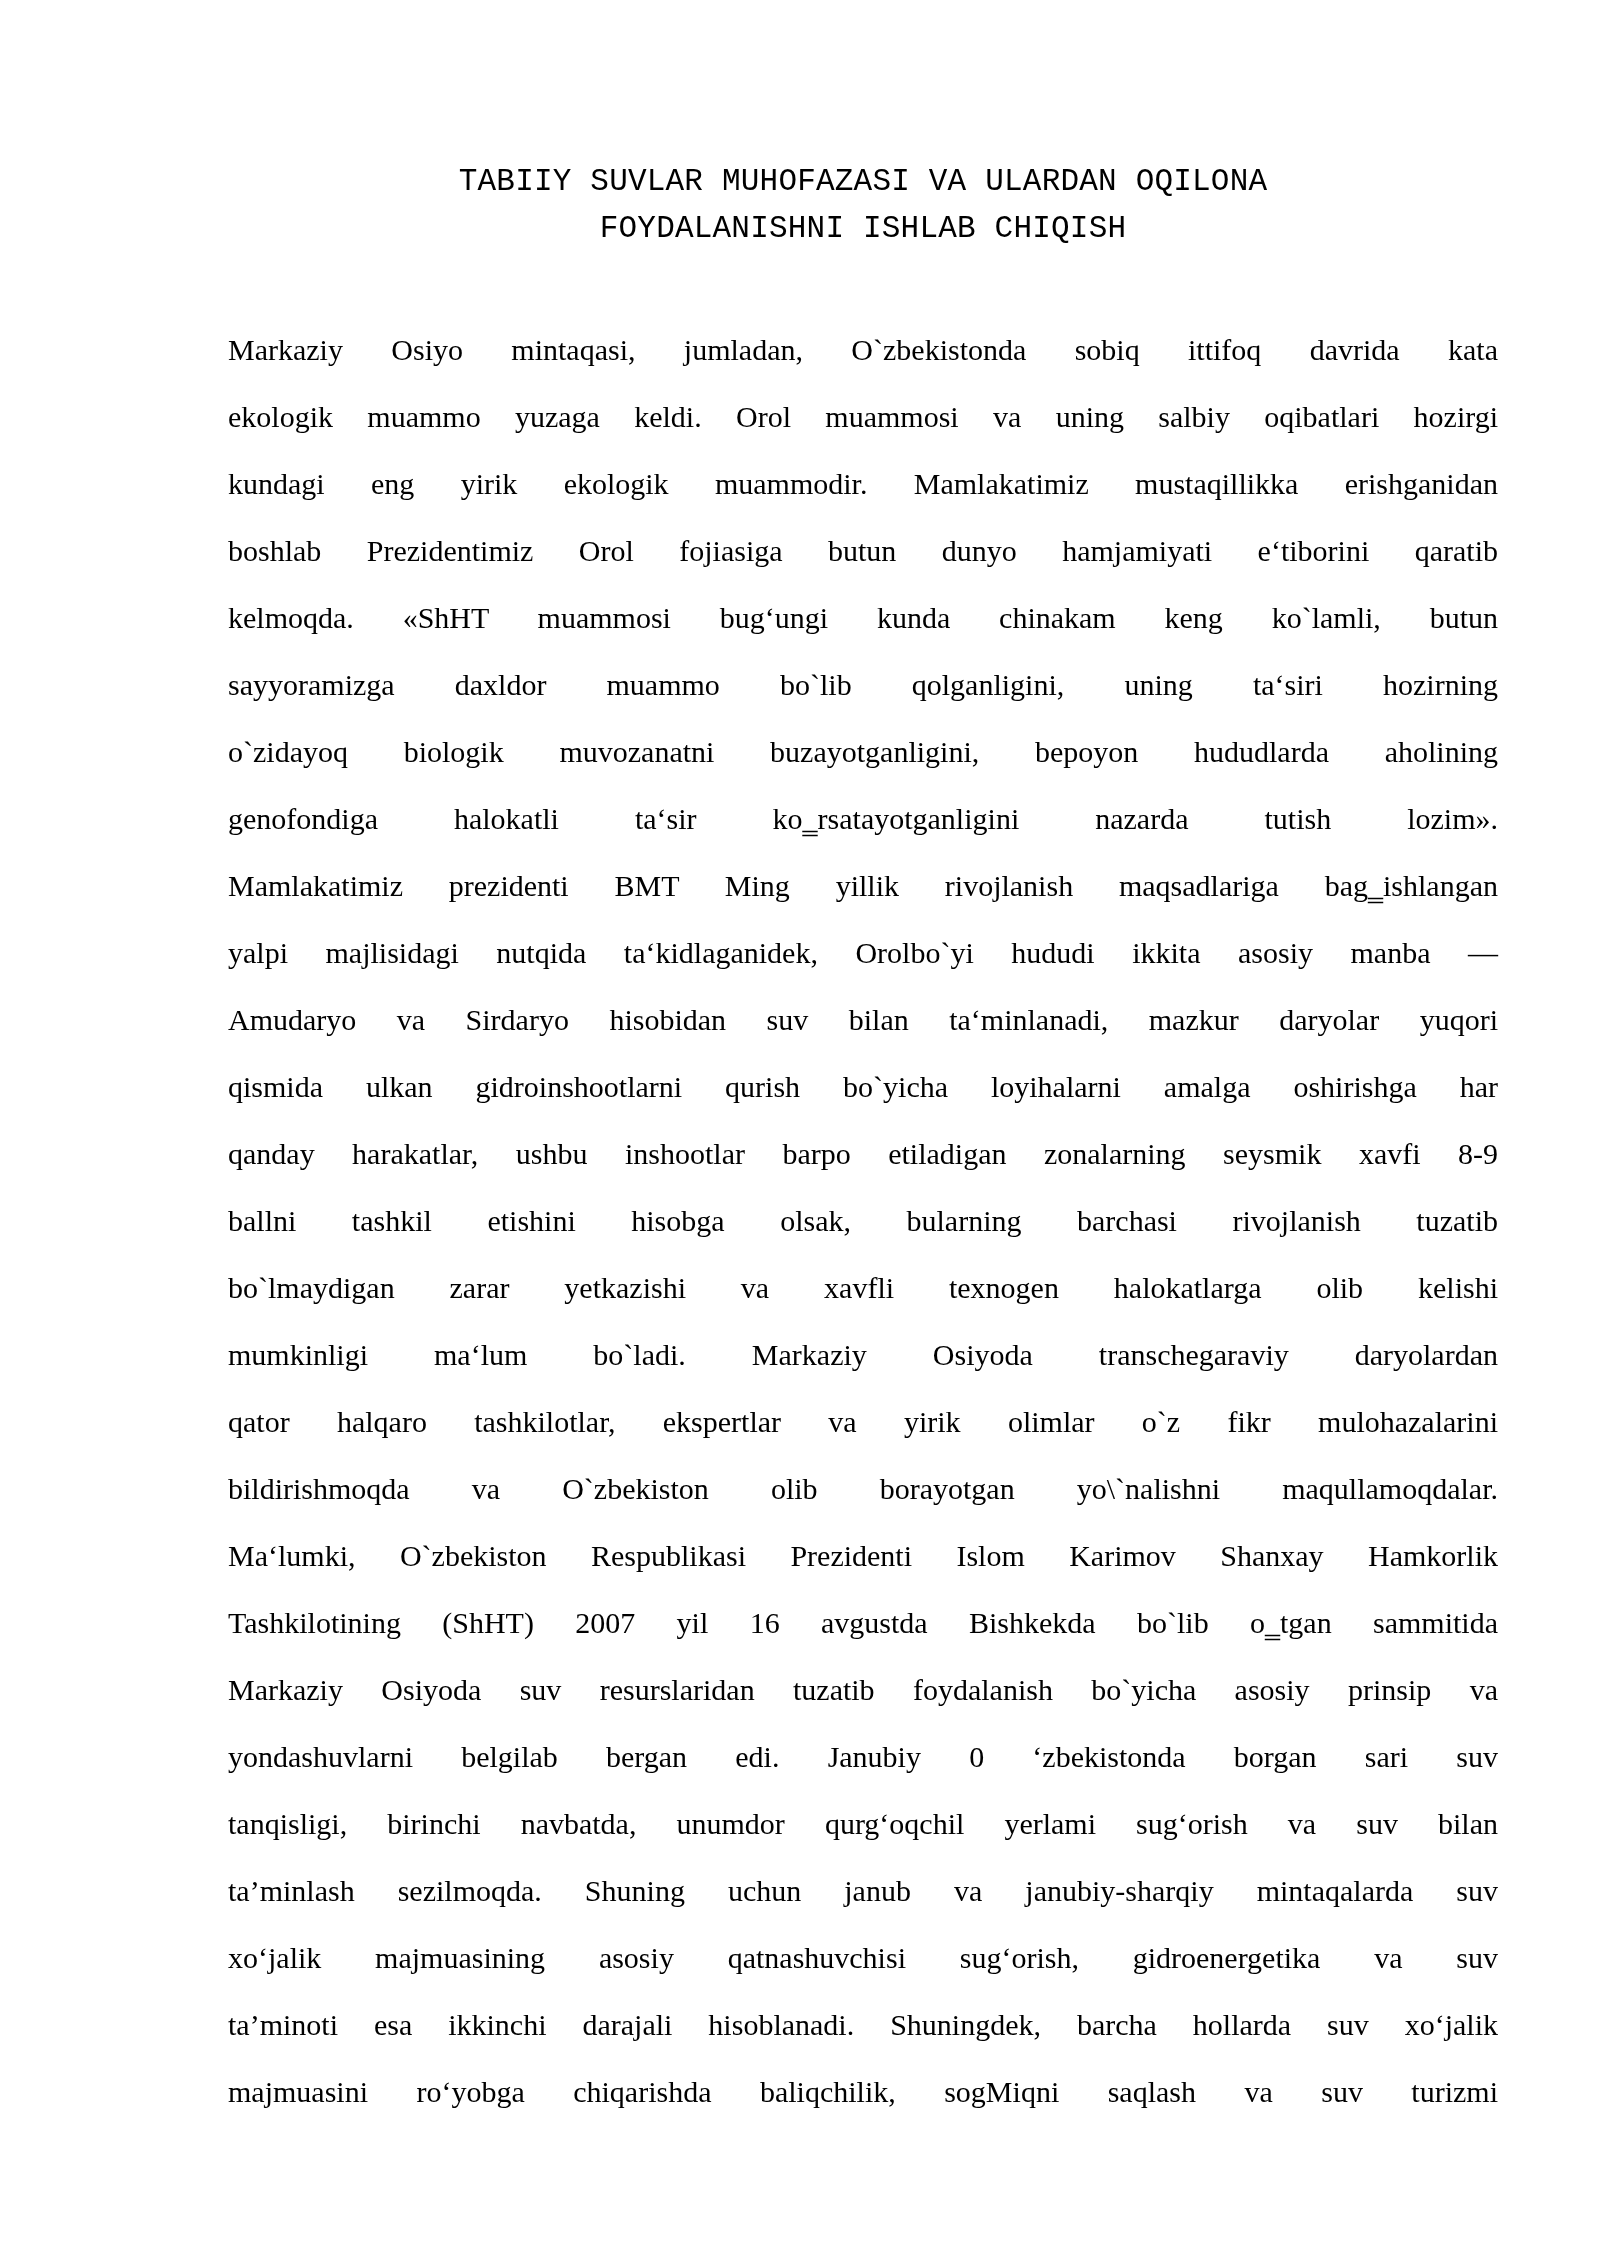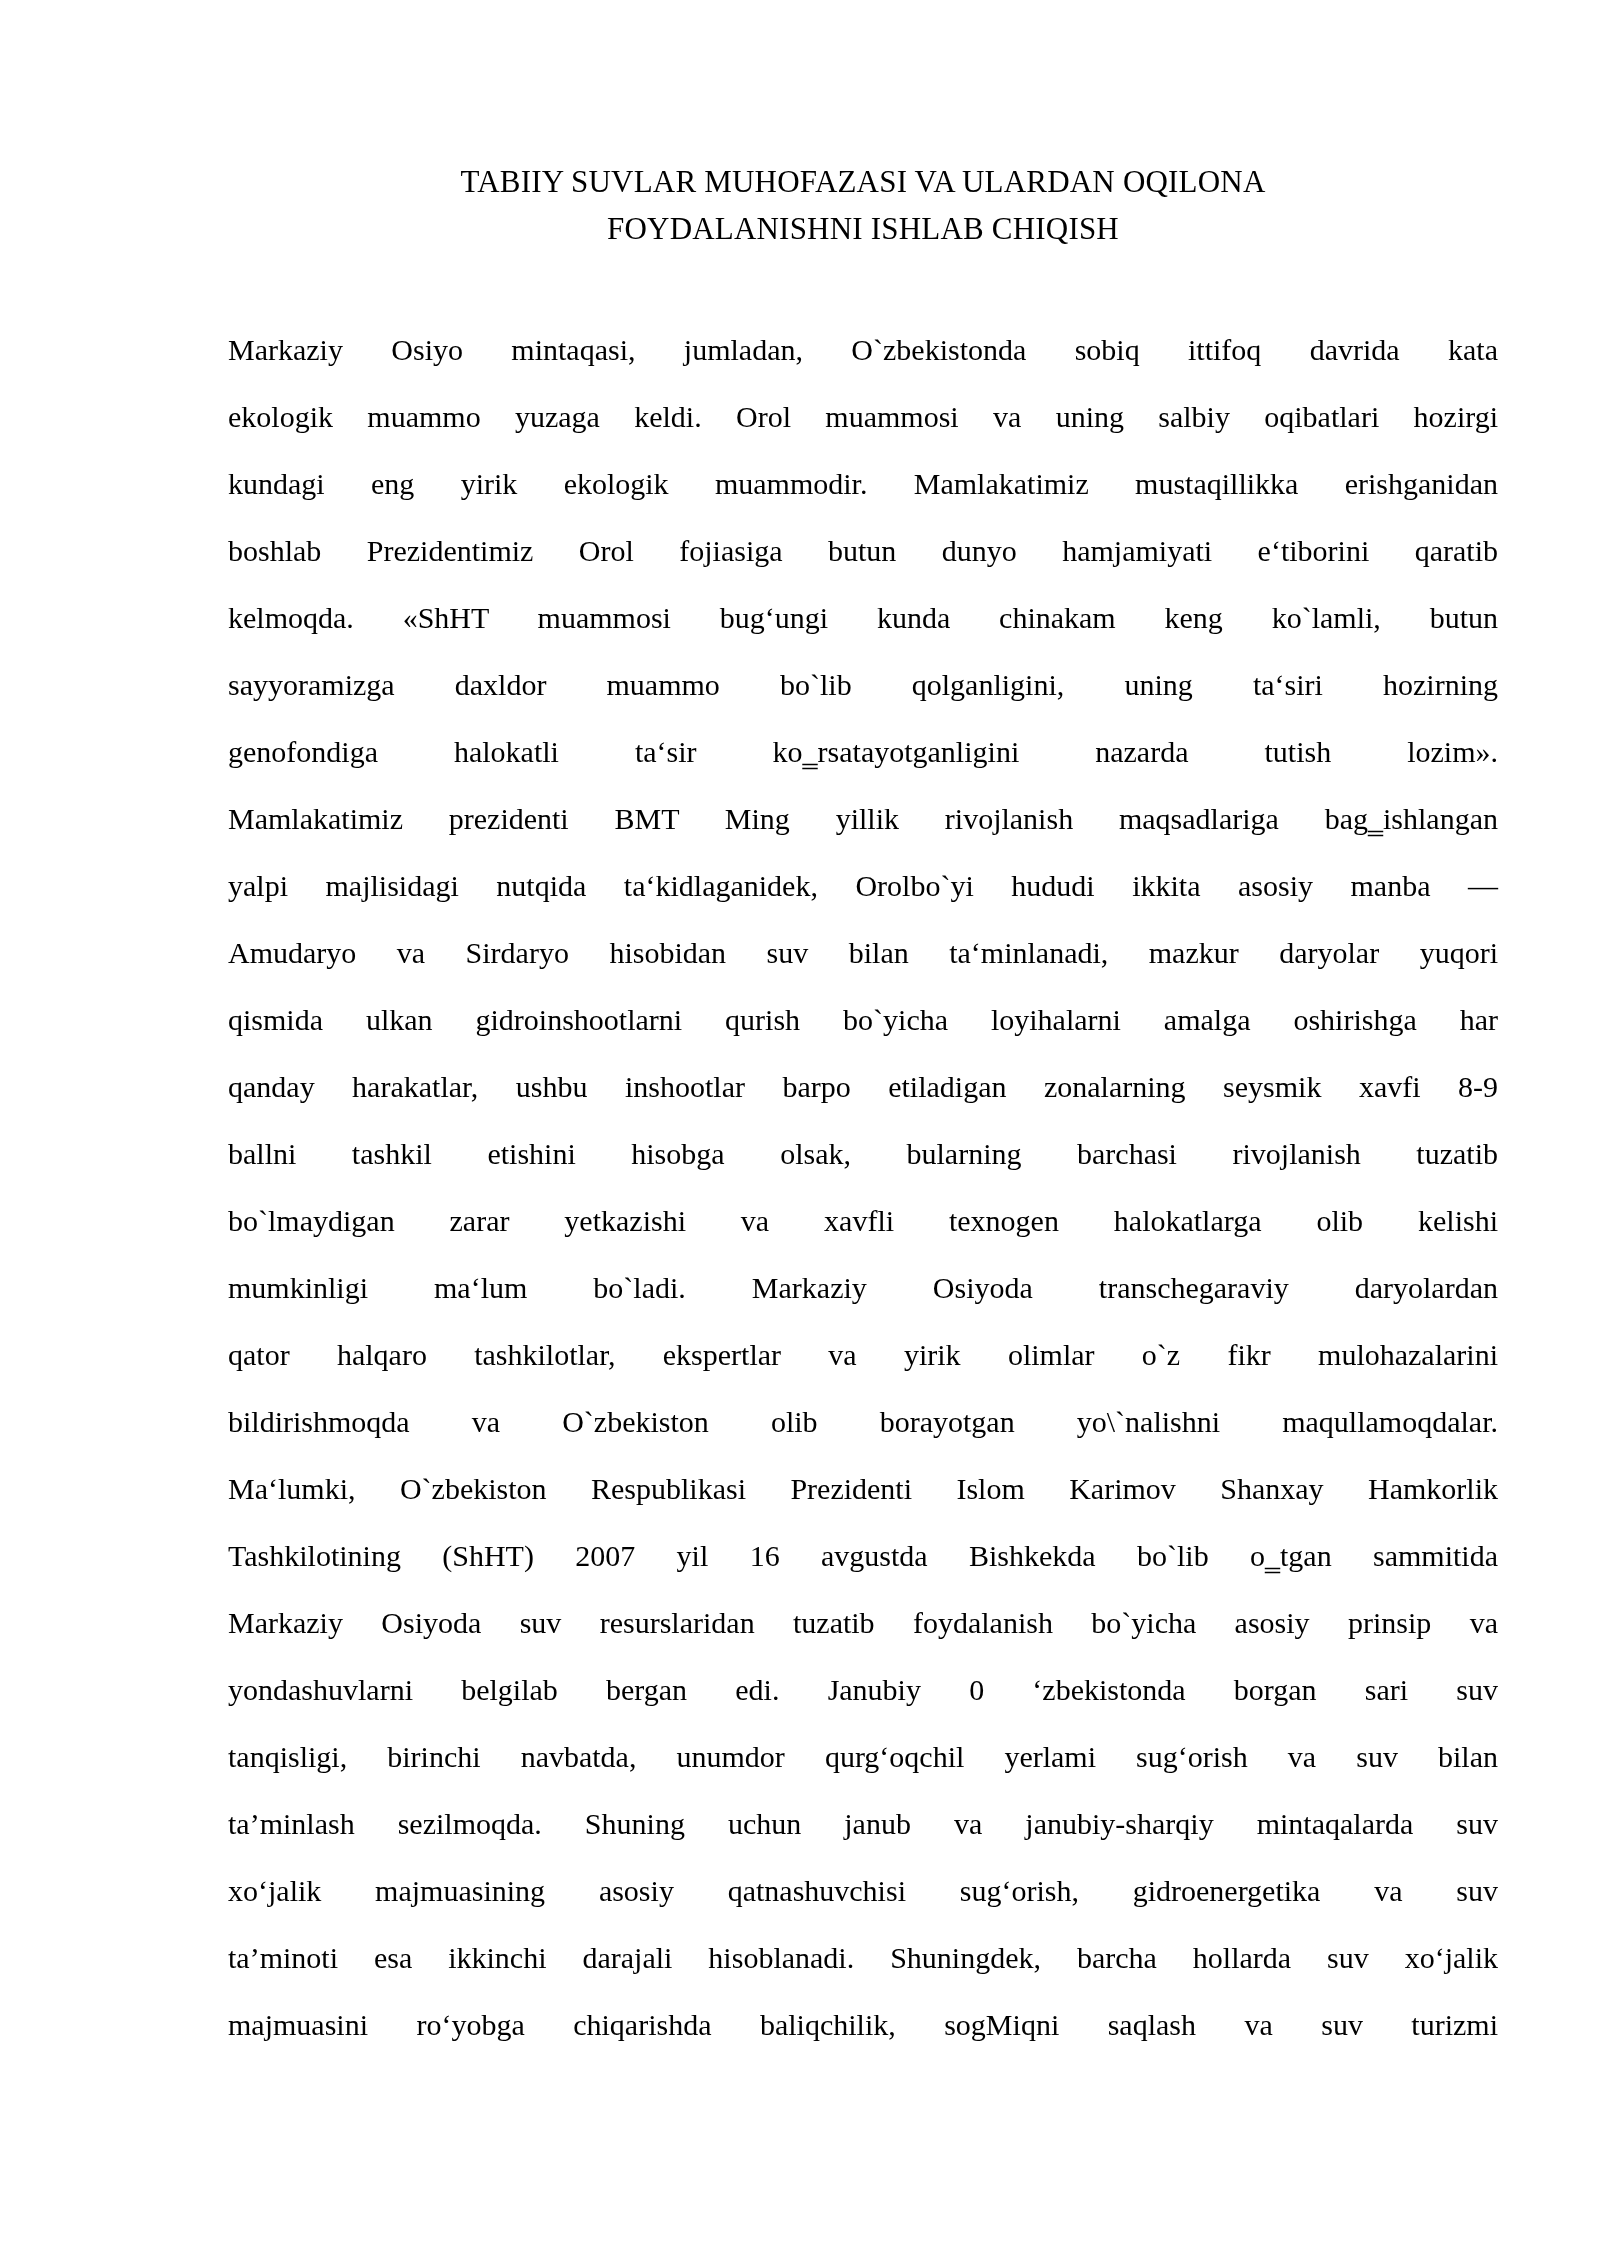--- a/index.html
+++ b/index.html
@@ -23,20 +23,21 @@
     right: 102px;
     top: 158px;
   }
   .title {
     margin: 0;
     font-size: 31px;
     font-weight: 400;
     line-height: 47px;
     text-align: center;
     letter-spacing: 0.2px;
+    font-family: Liberation Mono, monospace;
   }
   .doc-body {
     margin-top: 64px;
     font-size: 30px;
     line-height: 67px;
   }
   .doc-body .line {
     text-align: justify;
     text-align-last: justify;
     -moz-text-align-last: justify;
@@ -51,20 +52,21 @@
       <div>TABIIY SUVLAR MUHOFAZASI VA ULARDAN OQILONA</div>
       <div>FOYDALANISHNI ISHLAB CHIQISH</div>
     </h1>
     <div class="doc-body">
         <div class="line">Markaziy Osiyo mintaqasi, jumladan, O`zbekistonda sobiq ittifoq davrida kata</div>
         <div class="line">ekologik muammo yuzaga keldi. Orol muammosi va uning salbiy oqibatlari hozirgi</div>
         <div class="line">kundagi eng yirik ekologik muammodir. Mamlakatimiz mustaqillikka erishganidan</div>
         <div class="line">boshlab Prezidentimiz Orol fojiasiga butun dunyo hamjamiyati e‘tiborini qaratib</div>
         <div class="line">kelmoqda. «ShHT muammosi bug‘ungi kunda chinakam keng ko`lamli, butun</div>
         <div class="line">sayyoramizga daxldor muammo bo`lib qolganligini, uning ta‘siri hozirning</div>
+        <div class="line">o`zidayoq biologik muvozanatni buzayotganligini, bepoyon hududlarda aholining</div>
         <div class="line">genofondiga halokatli ta‘sir ko‗rsatayotganligini nazarda tutish lozim».</div>
         <div class="line">Mamlakatimiz prezidenti BMT Ming yillik rivojlanish maqsadlariga bag‗ishlangan</div>
         <div class="line">yalpi majlisidagi nutqida ta‘kidlaganidek, Orolbo`yi hududi ikkita asosiy manba —</div>
         <div class="line">Amudaryo va Sirdaryo hisobidan suv bilan ta‘minlanadi, mazkur daryolar yuqori</div>
         <div class="line">qismida ulkan gidroinshootlarni qurish bo`yicha loyihalarni amalga oshirishga har</div>
         <div class="line">qanday harakatlar, ushbu inshootlar barpo etiladigan zonalarning seysmik xavfi 8-9</div>
         <div class="line">ballni tashkil etishini hisobga olsak, bularning barchasi rivojlanish tuzatib</div>
         <div class="line">bo`lmaydigan zarar yetkazishi va xavfli texnogen halokatlarga olib kelishi</div>
         <div class="line">mumkinligi ma‘lum bo`ladi. Markaziy Osiyoda transchegaraviy daryolardan</div>
         <div class="line">qator halqaro tashkilotlar, ekspertlar va yirik olimlar o`z fikr mulohazalarini</div>

